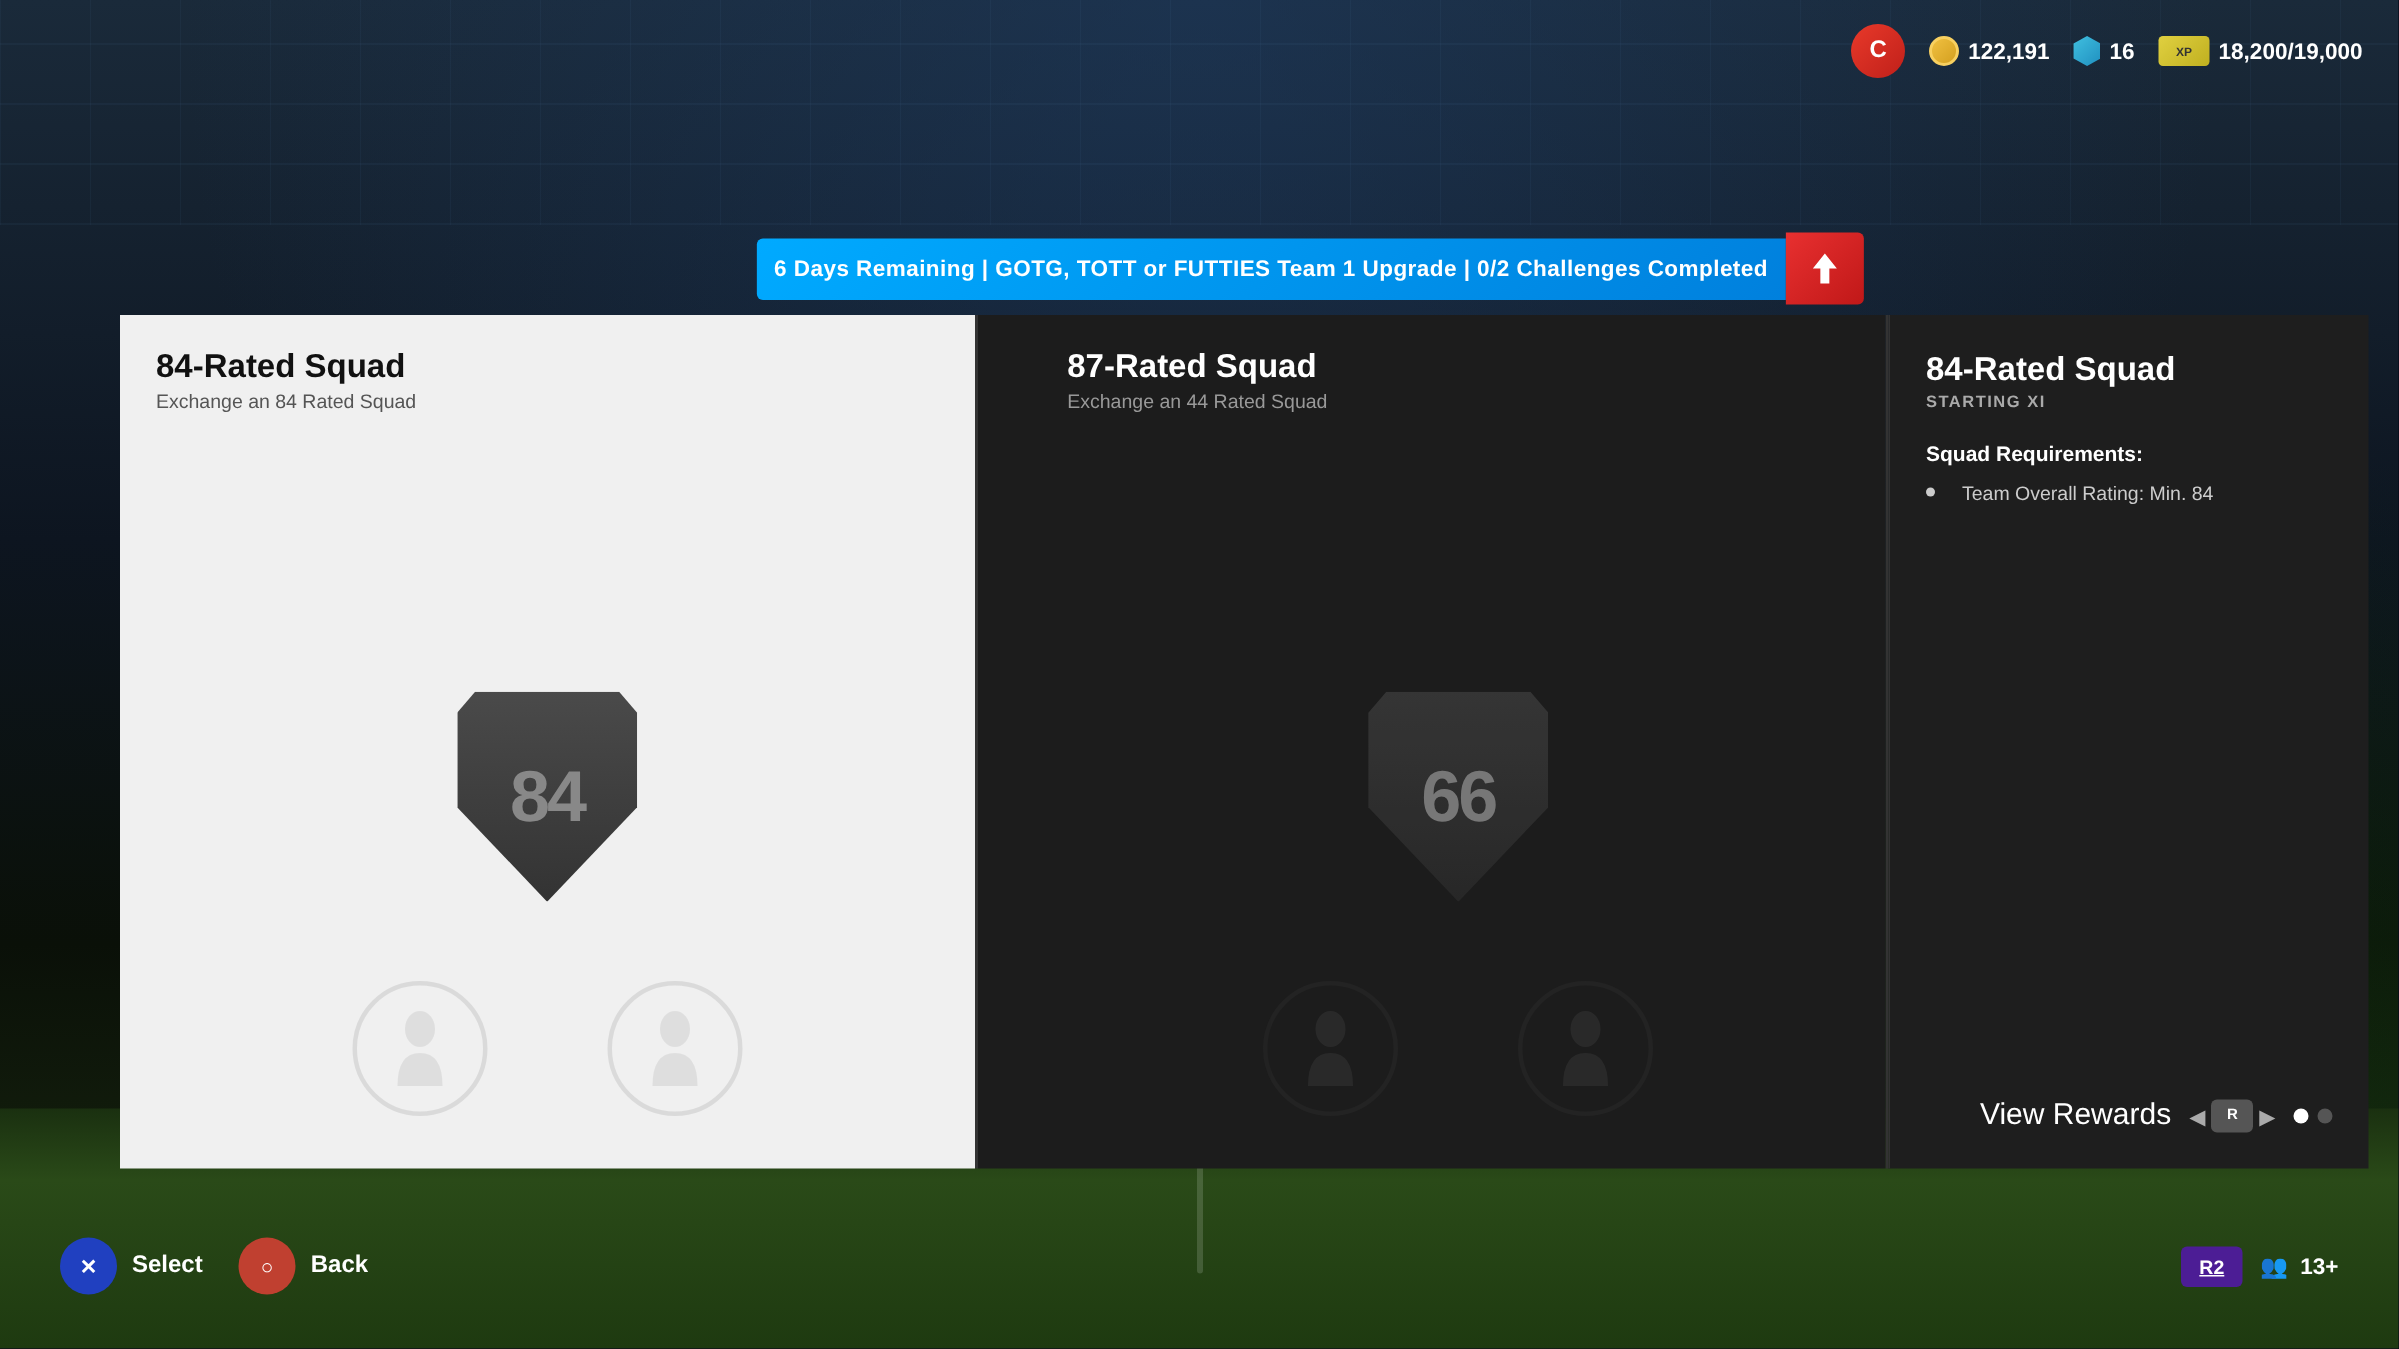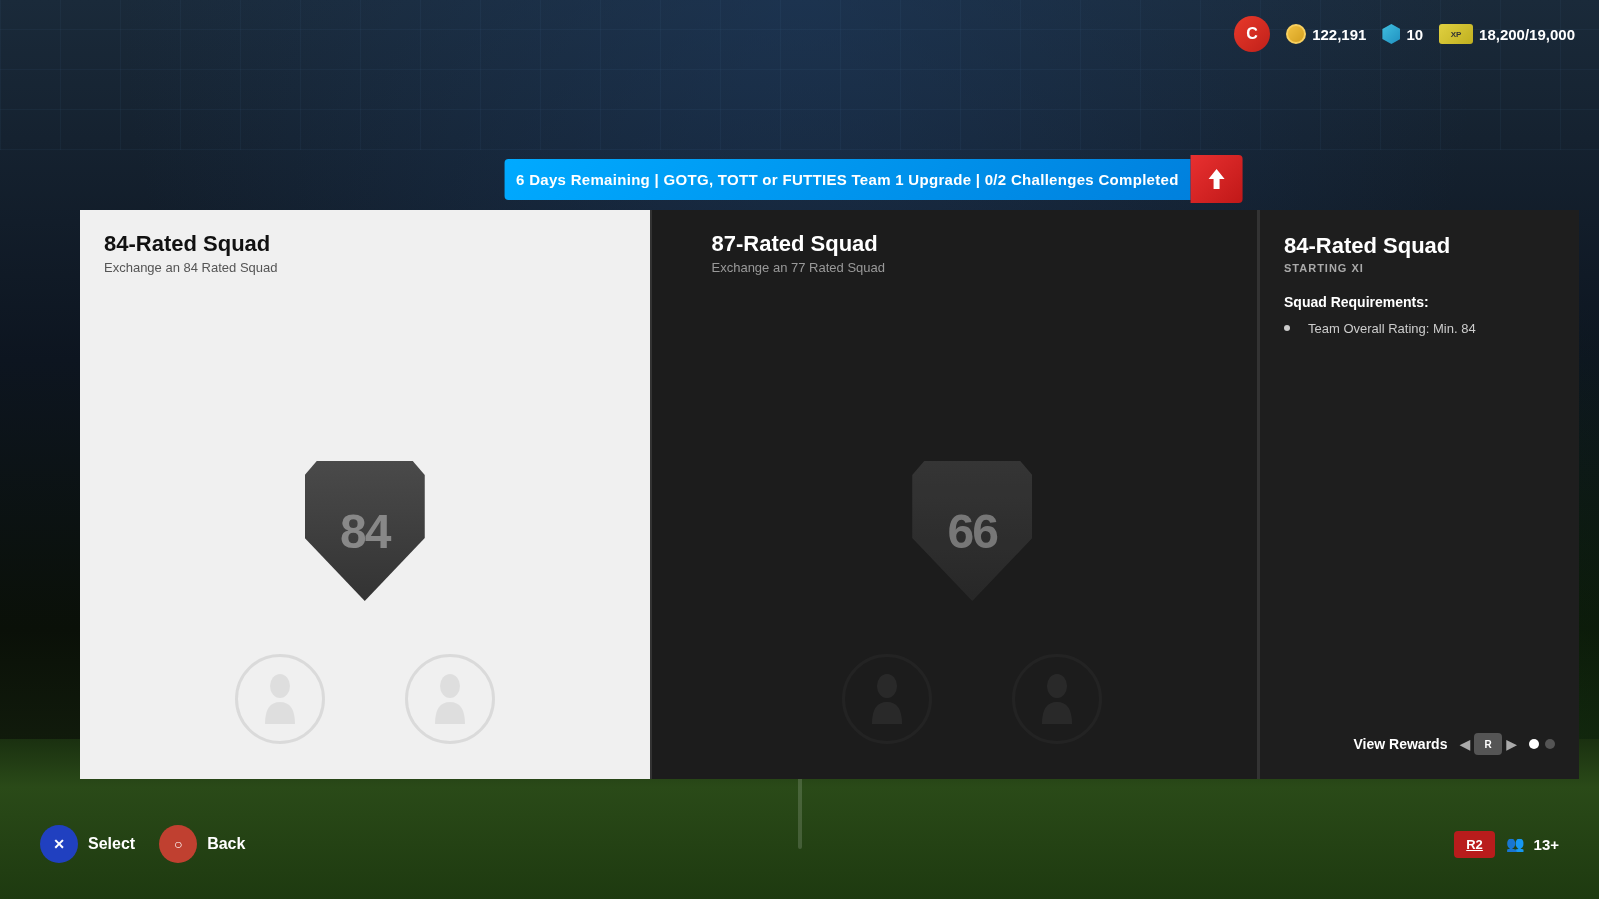--- a/index.html
+++ b/index.html
@@ -304,22 +304,22 @@
 
     .right-panel-footer {
       margin-top: auto;
       display: flex;
       align-items: center;
       justify-content: flex-end;
       gap: 12px;
     }
 
     .view-rewards-text {
-      font-size: 14px;
-      font-weight: 700;
+      font-size: 20px;
+      font-weight: 400;
       color: #fff;
     }
 
     .nav-dots {
       display: flex;
       align-items: center;
       gap: 6px;
     }
 
     .nav-dot {
@@ -401,21 +401,21 @@
       color: white;
     }
 
     .bottom-right-controls {
       display: flex;
       align-items: center;
       gap: 12px;
     }
 
     .r2-badge {
-      background: #b91c1c;
+      background: #4c1d95;
       color: white;
       font-size: 13px;
       font-weight: 700;
       padding: 6px 12px;
       border-radius: 4px;
       text-decoration: underline;
     }
 
     .squad-badge {
       display: flex;
@@ -465,21 +465,21 @@
 </div>
 
 <div class="header">
   <div class="header-icon">C</div>
   <div class="header-currency">
     <div class="currency-icon-coins"></div>
     <span>122,191</span>
   </div>
   <div class="header-currency">
     <div class="currency-icon-shield"></div>
-    <span>10</span>
+    <span>16</span>
   </div>
   <div class="header-currency">
     <div class="currency-icon-xp">XP</div>
     <span>18,200/19,000</span>
   </div>
 </div>
 
 <div class="banner">
   <div class="banner-text">6 Days Remaining | GOTG, TOTT or FUTTIES Team 1 Upgrade | 0/2 Challenges Completed</div>
   <div class="banner-icon">
@@ -520,21 +520,21 @@
       </div>
     </div>
   </div>
 
   <div class="card-divider"></div>
 
   <div class="card card-dark">
     <div class="card-inner">
       <div class="card-header">
         <div class="card-title card-title-dark">87-Rated Squad</div>
-        <div class="card-subtitle card-subtitle-dark">Exchange an 77 Rated Squad</div>
+        <div class="card-subtitle card-subtitle-dark">Exchange an 44 Rated Squad</div>
       </div>
       <div class="card-badge-container">
         <div class="shield-badge shield-badge-dark">
           <div class="shield-shape"></div>
           <div class="shield-number">66</div>
         </div>
       </div>
 
       <div style="position: absolute; bottom: 0; left: 0; right: 0; height: 160px; display: flex; align-items: center; justify-content: center; gap: 80px; opacity: 0.12;">
         <div style="width: 90px; height: 90px; border-radius: 50%; border: 3px solid #555; display: flex; align-items: center; justify-content: center;">

